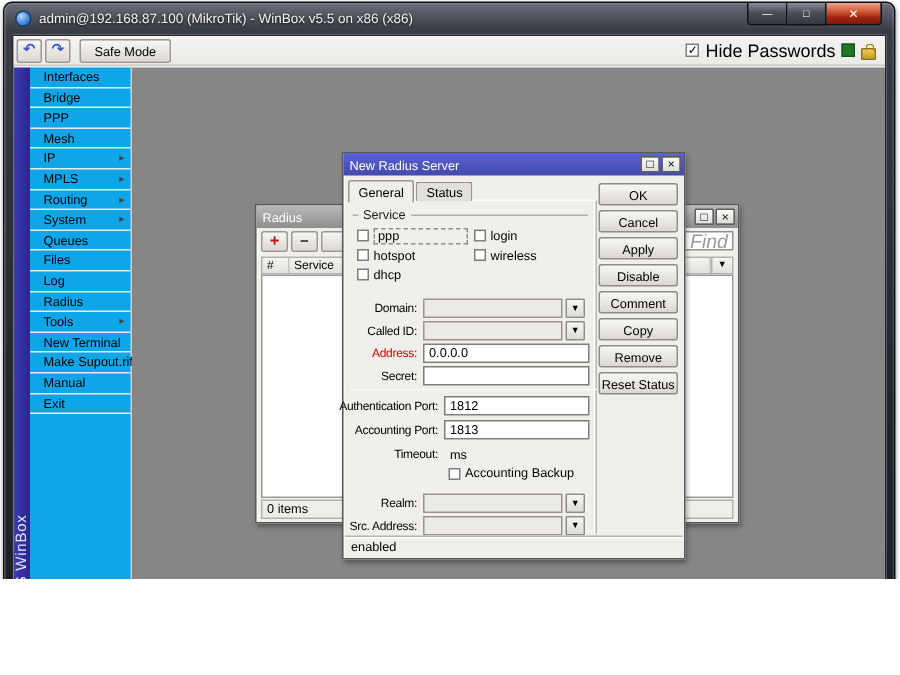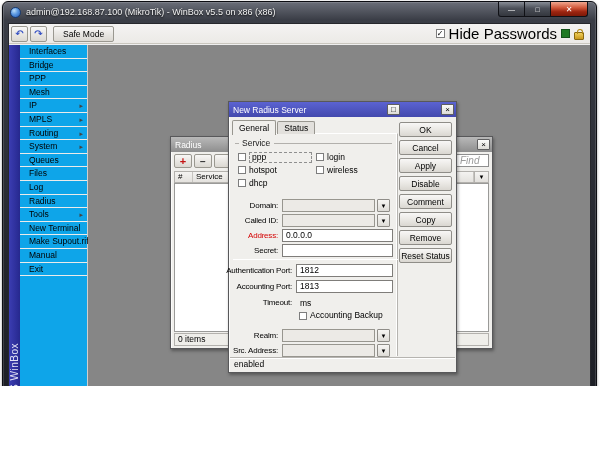--- a/index.html
+++ b/index.html
@@ -32,21 +32,21 @@
   .toolbar { height:20px; background:linear-gradient(#f4f3f2,#eceae7); border-bottom:1px solid #cac7bf;
              display:flex; align-items:center; padding:0 6px 0 2px; gap:2px; }
   .tbtn { height:16px; background:linear-gradient(#f8f7f6,#e9e7e3 50%,#dbd8d2);
           border:1px solid #9a9890; border-radius:2px; display:flex; align-items:center;
           justify-content:center; font-size:8.5px; color:#000; }
   .tbtn.icon16 { width:17px; color:#3b55c4; font-size:10px; font-weight:bold; }
   .safe-mode { padding:0 9px; margin-left:4px; }
   .toolbar-right { margin-left:auto; display:flex; align-items:center; gap:4px; }
   .cbbox { width:9px; height:9px; background:#fff; border:1px solid #7d7d7d; display:inline-flex;
            align-items:center; justify-content:center; font-size:8px; line-height:8px; flex:none; }
-  .hp-label { font-size:15px; }
+  .hp-label { font-size:12px; }
   .green-sq { width:9px; height:9px; background:var(--green-indicator,#1f7a24); border:1px solid #14521a; }
   .lock { width:10px; height:8px; margin-top:4px; position:relative; border-radius:1px;
           background:linear-gradient(var(--lock-gold,#f0cf5a),#c9991d); border:1px solid #8a6a10; }
   .lock::before { content:""; position:absolute; left:1.5px; top:-4px; width:4px; height:4px;
           border:1.5px solid #b08818; border-bottom:none; border-radius:3px 3px 0 0; }
 
   
   .main { position:absolute; top:21px; bottom:0; left:0; right:0; display:flex; }
   .brand-strip { width:11px; background:linear-gradient(90deg,#3b3db2,var(--brand,#26288e)); position:relative; flex:none; }
   .brand-text { position:absolute; bottom:5px; left:0; width:11px; writing-mode:vertical-rl;
@@ -54,35 +54,35 @@
   .menu { width:68px; background:#0ea5e9; border-right:1px solid #cfcfcf; flex:none; }
   .menu-item { height:13.6px; line-height:13.6px; border-bottom:1px solid #ebebea; padding-left:9px;
                font-size:8.5px; position:relative; cursor:pointer; white-space:nowrap; }
   .mi-arrow { position:absolute; right:4px; top:0; font-size:7px; color:#444; }
   .workspace { flex:1; background:var(--workspace,#868686); position:relative; overflow:hidden; }
 
   
   .iwin { position:absolute; background:#f0efec; border:1px solid #58585a;
           box-shadow:inset 1px 1px 0 #fbfbfa, 1px 2px 3px rgba(0,0,0,.35); }
   .iw-titlebar { height:15px; display:flex; align-items:center; padding:0 2px 0 4px;
-                 color:#fff; font-size:8.5px;gap:40px; }
+                 color:#fff; font-size:8.5px; }
   .iw-title { flex:1; white-space:nowrap; overflow:hidden; }
   .sm-btn { width:13px; height:11px; margin-left:1px; flex:none;
             background:linear-gradient(#fbfbfa,#dddcd7); border:1px solid #5f5f60; border-radius:1px;
             color:#000; font-size:8px; line-height:8px; display:flex; align-items:center; justify-content:center; }
 
   
   .radius-win { left:82px; top:91px; width:323px; height:213px; z-index:5; }
   .radius-win .iw-titlebar { background:linear-gradient(#b9b9b9,#8e8e8e); }
   .rw-toolbar { height:17px; display:flex; align-items:flex-start; padding:2px 3px 0; gap:2px; position:relative; }
   .rw-tbtn { width:18px; height:14px; font-weight:bold; }
   .rw-plus { color:var(--plus-red,#c41212); font-size:11px; }
   .rw-minus { color:#333; font-size:10px; }
   .rw-find { position:absolute; right:3px; top:2px; width:33px; height:13px; background:#fff;
-             border:1px solid #8f8f8f; font-style:italic; color:#9a9a9a; font-size:10px;
+             border:1px solid #8f8f8f; font-style:italic; color:#9a9a9a; font-size:13px;
              line-height:11px; padding-left:3px; }
   .rw-header { position:absolute; left:3px; right:3px; top:34px; height:12px; display:flex;
                background:linear-gradient(#f4f3f1,#e4e2de); border:1px solid #b3b1ad; font-size:8px; }
   .rw-col { line-height:10px; padding-left:3px; border-right:1px solid #c6c4c0; overflow:hidden; white-space:nowrap; }
   .rw-col.c0 { width:18px; flex:none; }
   .rw-col.c1 { flex:1; }
   .rw-colbtn { width:14px; flex:none; border-left:1px solid #b3b1ad; display:flex; align-items:center;
                justify-content:center; font-size:6px; background:linear-gradient(#f6f5f3,#e2e0dc); }
   .rw-list { position:absolute; left:3px; right:3px; top:46px; bottom:16px; background:#fff; border:1px solid #9a9a98; }
   .rw-status { position:absolute; left:3px; right:3px; bottom:2px; height:13px; background:#efeeea;

